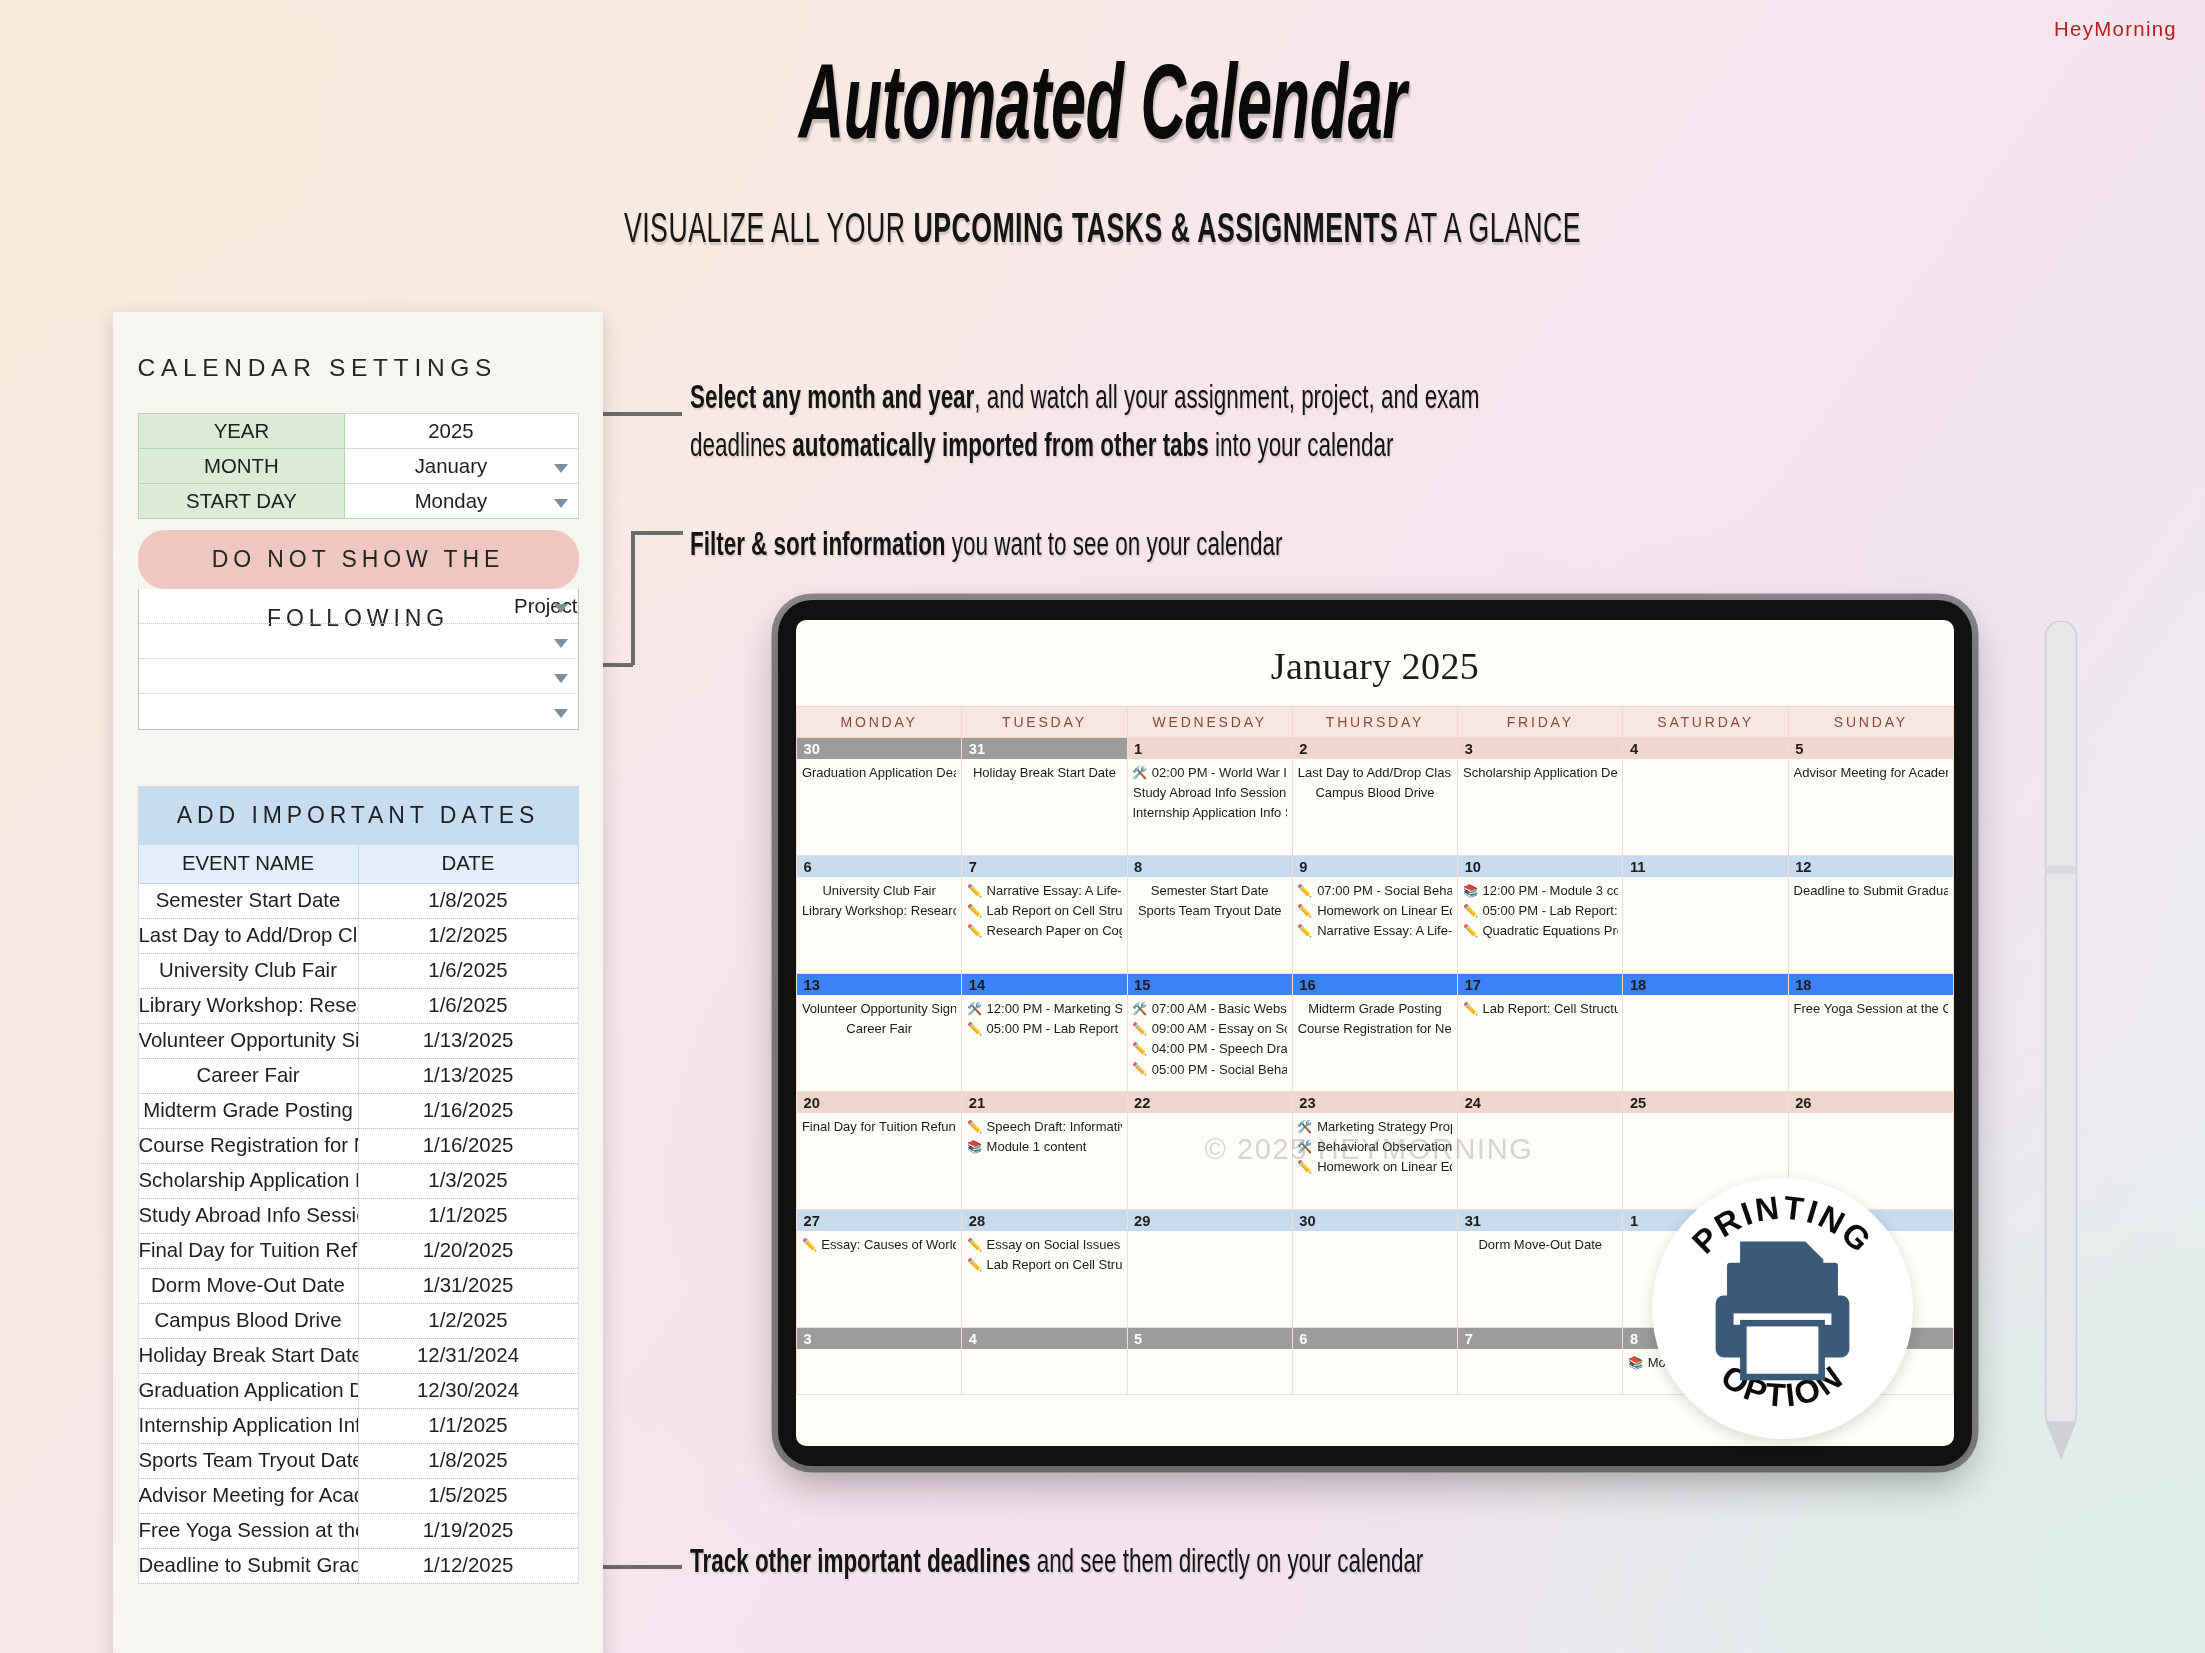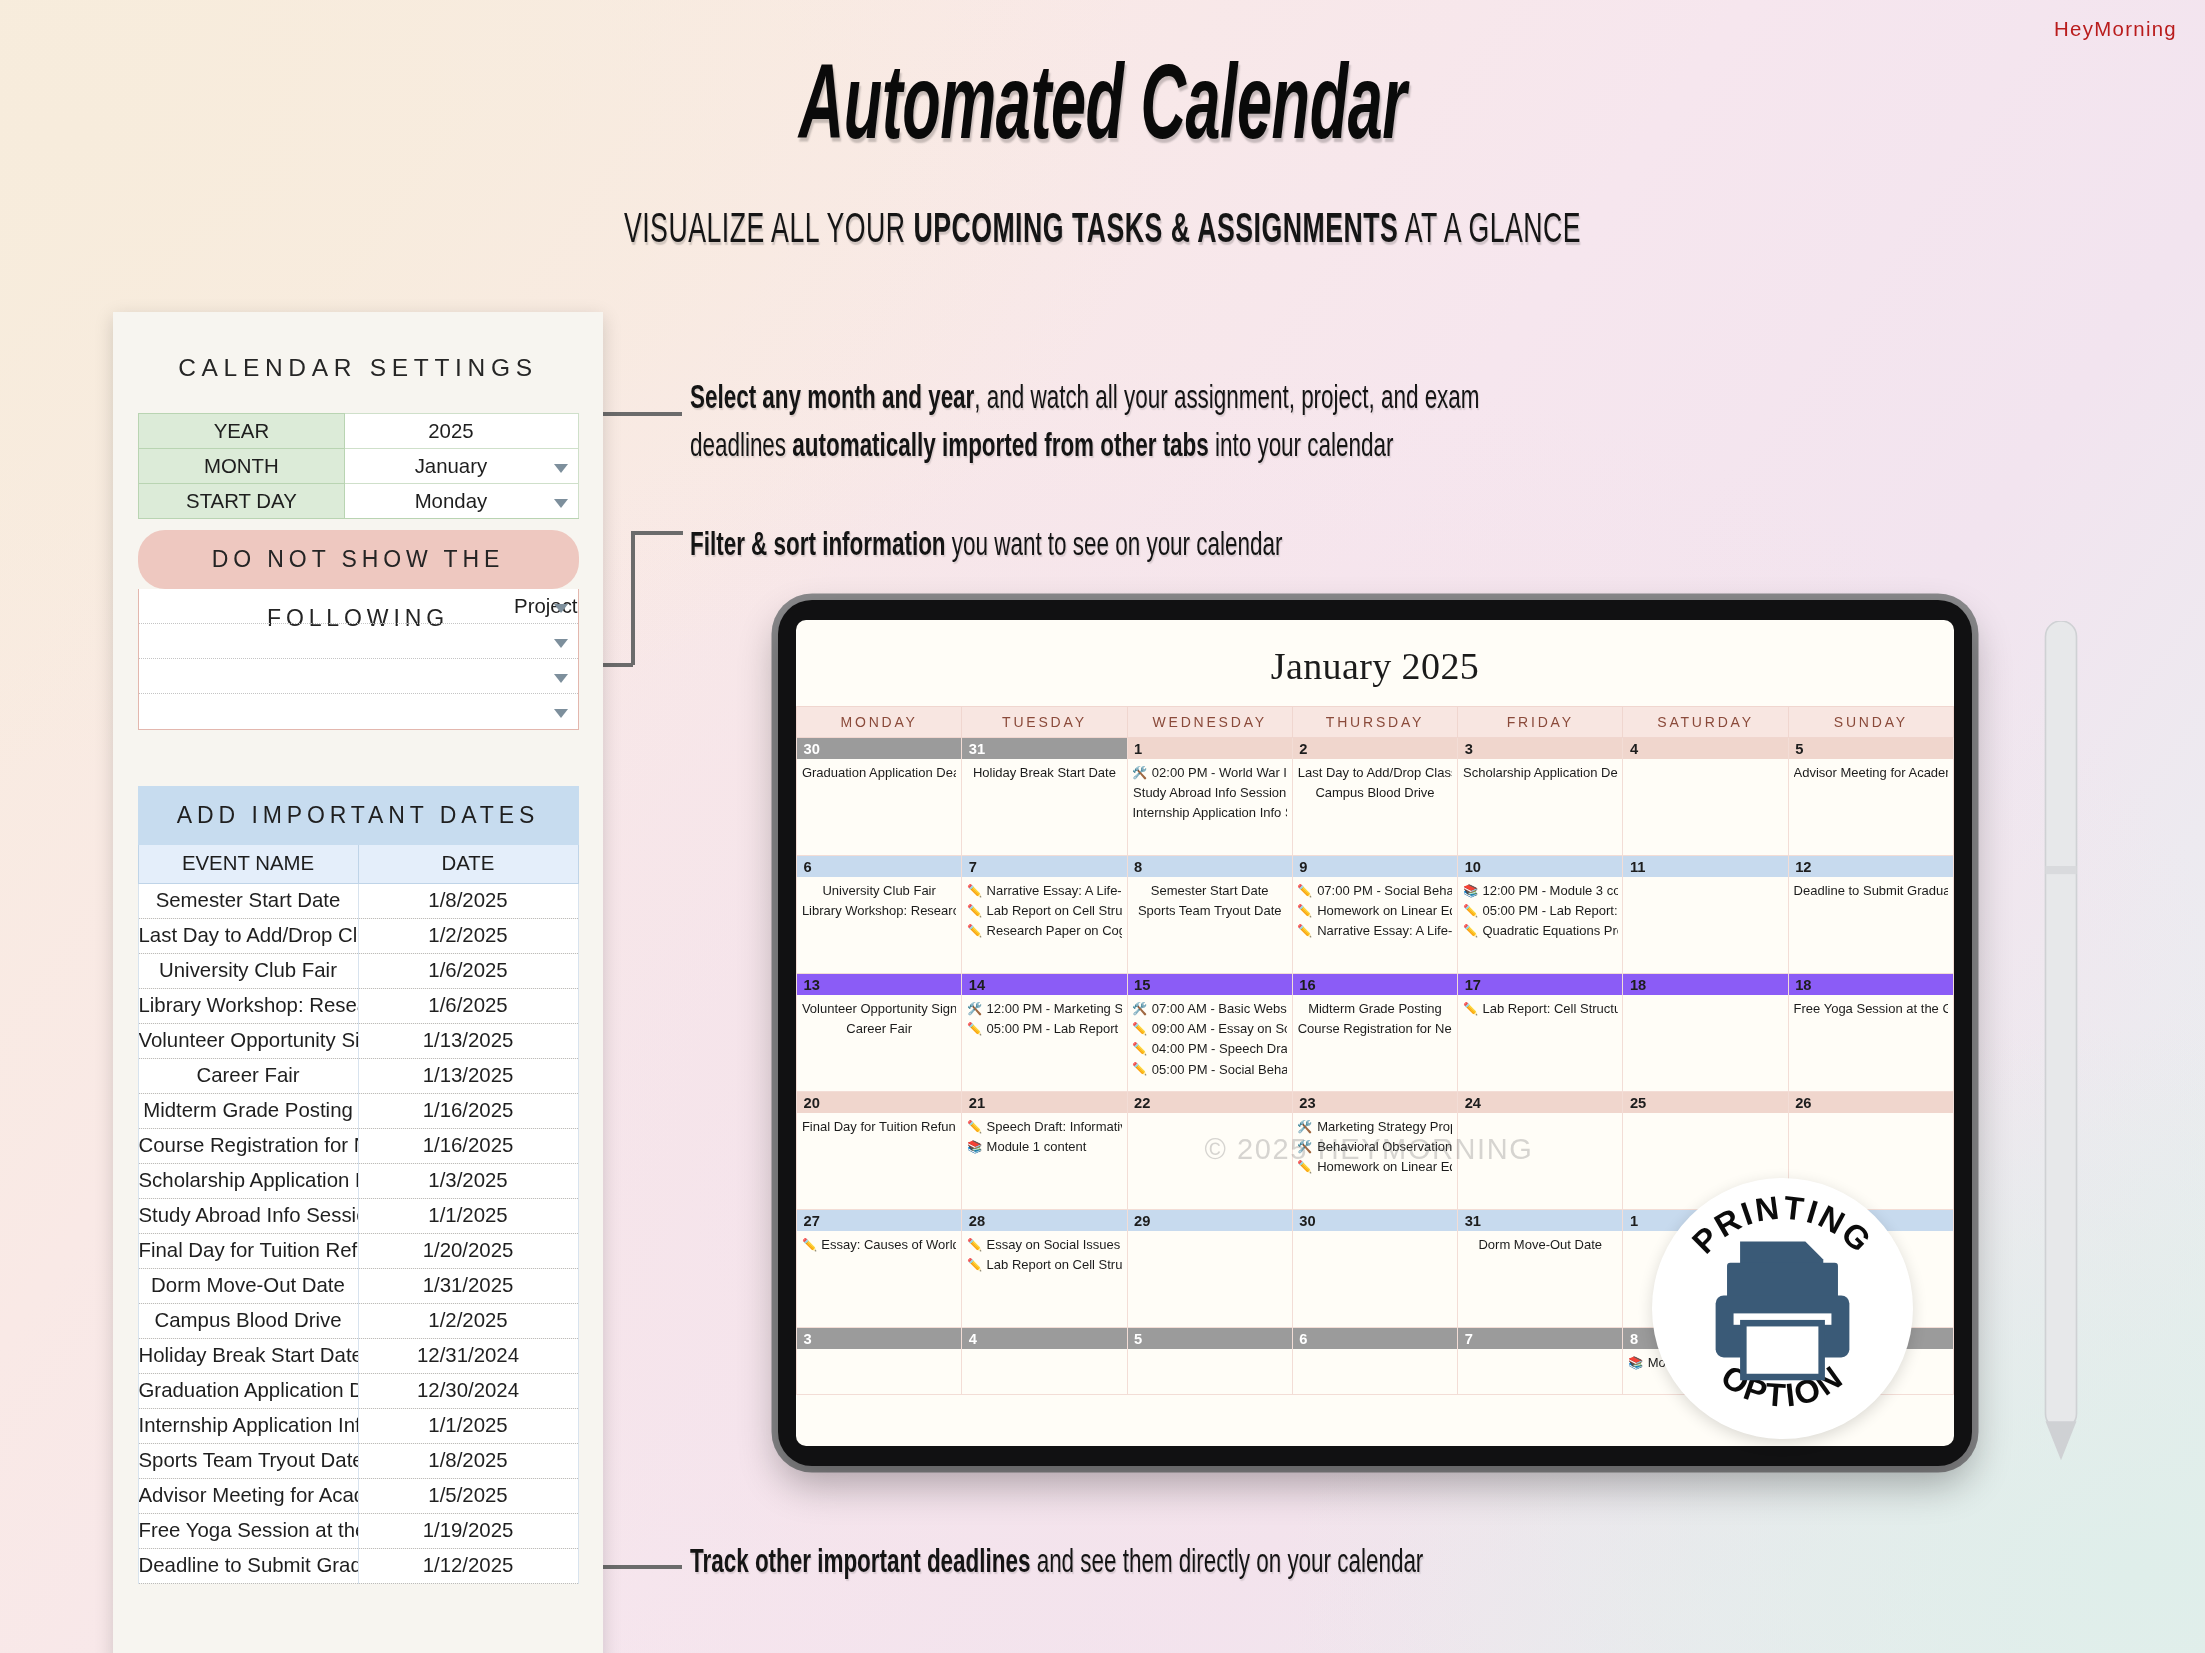--- a/index.html
+++ b/index.html
@@ -59,21 +59,21 @@
   
   .sheet {
     position: absolute; left: 113px; top: 312px;
     width: 490px; height: 1352px;
     background: #f7f5f0;
     box-shadow: 0 4.9px 18px rgba(0,0,0,0.16);
   }
   .sheet-inner { position: relative; width: 100%; height: 100%; }
 
   .sheet-heading {
-    text-align: center; color: #262626;
+    text-align: left; color: #262626;
     font-size: 24.5px; letter-spacing: 5.7px; font-weight: 500;
   }
 
   .settings-block { position: absolute; left: 0; top: 0; width: 100%; padding: 0 24.5px; }
   .settings-title { margin-top: 42px; }
   table.grid { border-collapse: collapse; width: 100%; margin-top: 31px; }
   table.grid td { height: 35px; font-size: 20.4px; }
   .lbl-cell {
     width: 47%; background: #dcebd8; color: #1e1e1e;
     text-align: center; border: 0.8px solid #b9d4b2;
@@ -149,21 +149,21 @@
   }
   td.day { vertical-align: top; padding: 0; border: 0.8px solid #f3ddd6; height: 118px; }
   td.day.short { height: 67px; }
   .daynum {
     font-size: 14.7px; font-weight: bold; color: #1d1d1d;
     padding: 2.5px 0 2.5px 6.5px;
   }
   .wk-grey .daynum { background: #9b9b9b; color: #fff; }
   .wk-pink .daynum { background: #f0d6cd; }
   .wk-blue .daynum { background: #c7daee; }
-  .wk-green .daynum { background: #8b5cf6; }
+  .wk-green .daynum { background: #3b82f6; }
   .events { padding: 4.1px 4.9px 0 4.9px; }
   .ev-line {
     font-size: 13px; color: #1c1c1c; white-space: nowrap; overflow: hidden;
     line-height: 1.55; display: flex; align-items: center; gap: 4.1px;
   }
   .ev-line.plain { justify-content: center; display: block; text-align:center; }
   .ico { font-size: 12.3px; flex: 0 0 auto; }
   .watermark {
     position: absolute; left: 0; right: 12px; top: 513px; text-align: center;
     font-size: 29px; color: rgba(120,120,120,0.30); letter-spacing: 1.6px;

